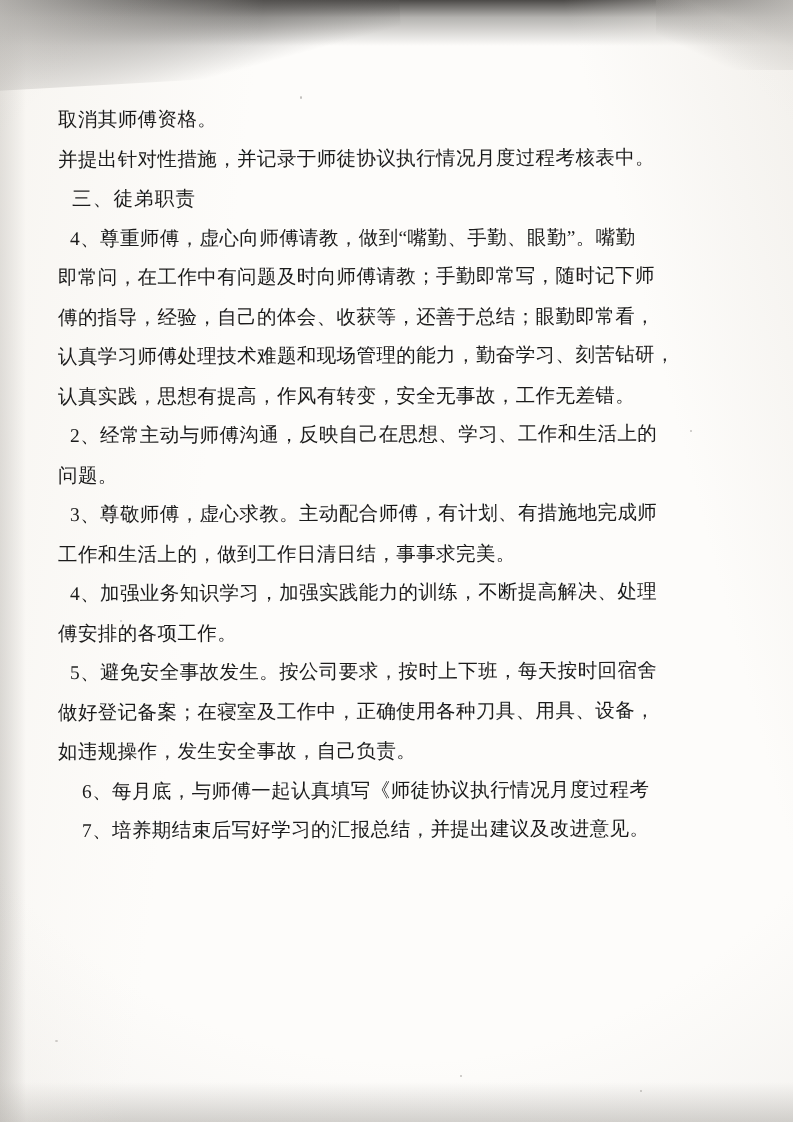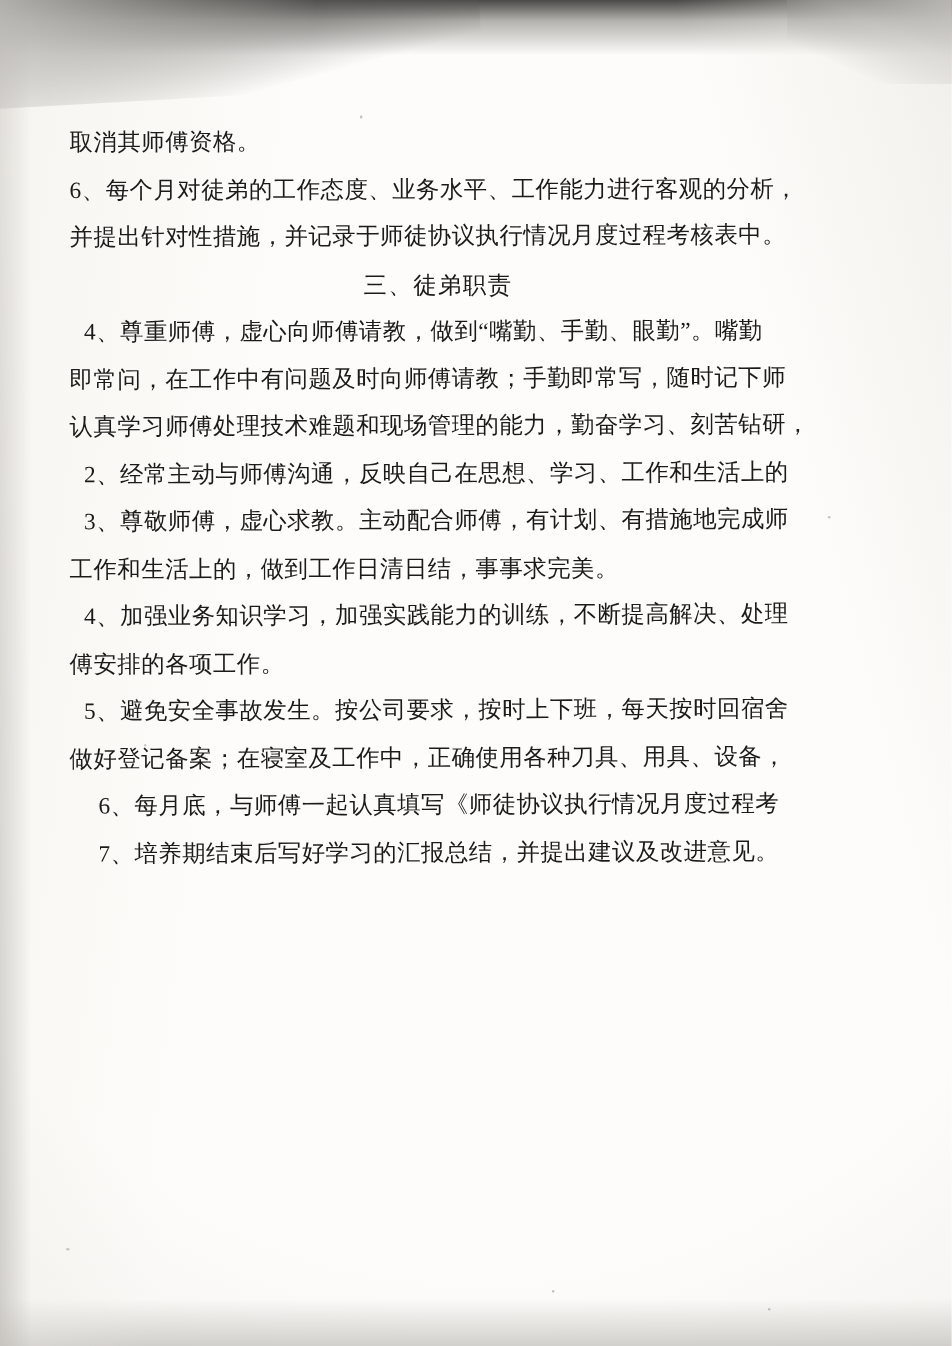--- a/index.html
+++ b/index.html
@@ -98,21 +98,21 @@
   }
   .indent-1 { padding-left: 0px; }
   .indent-2 { padding-left: 12px; }
   .indent-3 { padding-left: 24px; }
   .indent-head { padding-left: 14px; }
 
   
   .l { margin-bottom: 20px; display: block; transform-origin: left center; }
   .sk1 { transform: rotate(-0.22deg); }
   .sk2 { transform: rotate(-0.12deg); }
-  .sk0 { transform: rotate(0deg); text-align: center; }
+  .sk0 { transform: rotate(0deg); }
 
   .heading {
     font-size: 19.5px;
     letter-spacing: 1.2px;
   }
 </style>
 </head>
 <body>
 
 <div class="page">
@@ -127,30 +127,33 @@
   <div class="speck" style="left:120px;top:620px;width:2px;height:2px;"></div>
   <div class="speck" style="left:300px;top:96px;width:2px;height:3px;"></div>
   <div class="speck" style="left:690px;top:430px;width:2px;height:2px;"></div>
   <div class="speck" style="left:55px;top:1040px;width:3px;height:2px;"></div>
   <div class="speck" style="left:460px;top:1075px;width:2px;height:2px;"></div>
   <div class="speck" style="left:640px;top:1090px;width:2px;height:2px;"></div>
 
   <div class="doc-body">
 
     <div class="line l sk1 indent-1">取消其师傅资格。</div>
-    <div class="line l sk2 indent-1">6、每个月对徒弟的工作态度、业务水平、工作能力进行客观的分析，</div>
     <div class="line l sk1 indent-1">并提出针对性措施，并记录于师徒协议执行情况月度过程考核表中。</div>
     <div class="line l sk0 indent-head heading">三、徒弟职责</div>
     <div class="line l sk2 indent-2">4、尊重师傅，虚心向师傅请教，做到“嘴勤、手勤、眼勤”。嘴勤</div>
     <div class="line l sk1 indent-1">即常问，在工作中有问题及时向师傅请教；手勤即常写，随时记下师</div>
+    <div class="line l sk2 indent-1">傅的指导，经验，自己的体会、收获等，还善于总结；眼勤即常看，</div>
     <div class="line l sk1 indent-1">认真学习师傅处理技术难题和现场管理的能力，勤奋学习、刻苦钻研，</div>
+    <div class="line l sk2 indent-1">认真实践，思想有提高，作风有转变，安全无事故，工作无差错。</div>
     <div class="line l sk1 indent-2">2、经常主动与师傅沟通，反映自己在思想、学习、工作和生活上的</div>
+    <div class="line l sk2 indent-1">问题。</div>
     <div class="line l sk1 indent-2">3、尊敬师傅，虚心求教。主动配合师傅，有计划、有措施地完成师</div>
     <div class="line l sk2 indent-1">工作和生活上的，做到工作日清日结，事事求完美。</div>
     <div class="line l sk1 indent-2">4、加强业务知识学习，加强实践能力的训练，不断提高解决、处理</div>
     <div class="line l sk2 indent-1">傅安排的各项工作。</div>
     <div class="line l sk1 indent-2">5、避免安全事故发生。按公司要求，按时上下班，每天按时回宿舍</div>
     <div class="line l sk1 indent-1">做好登记备案；在寝室及工作中，正确使用各种刀具、用具、设备，</div>
+    <div class="line l sk2 indent-1">如违规操作，发生安全事故，自己负责。</div>
     <div class="line l sk1 indent-3">6、每月底，与师傅一起认真填写《师徒协议执行情况月度过程考</div>
     <div class="line l sk1 indent-3">7、培养期结束后写好学习的汇报总结，并提出建议及改进意见。</div>
 
   </div>
 </div>
 
 </body></html>

